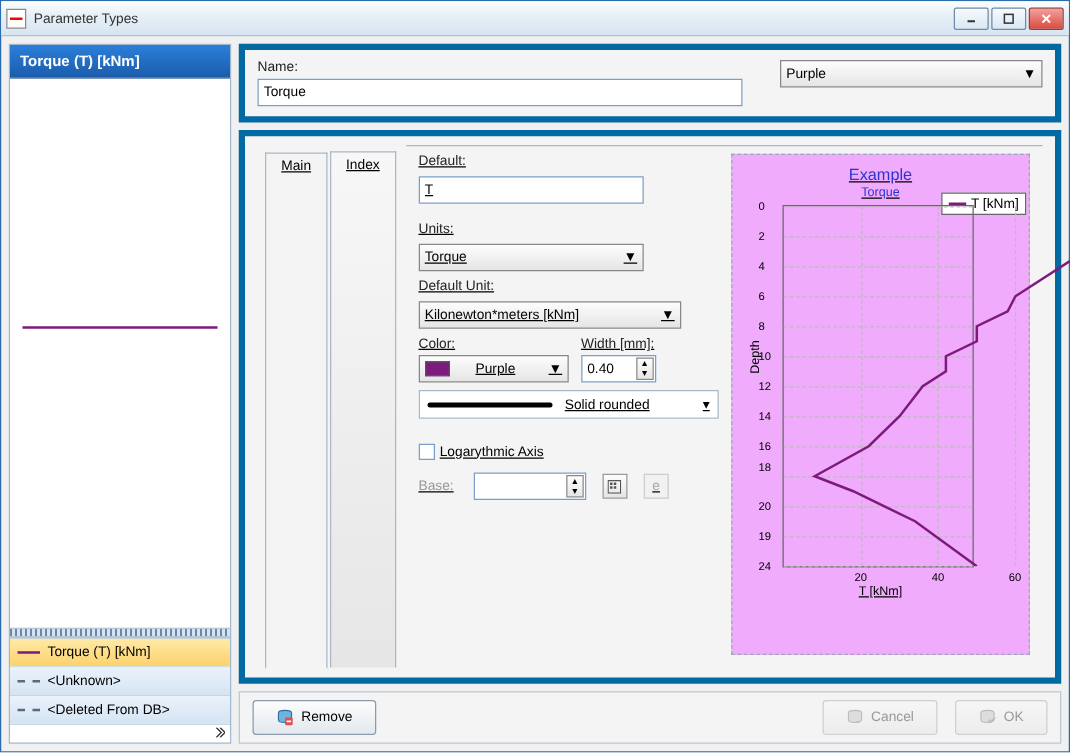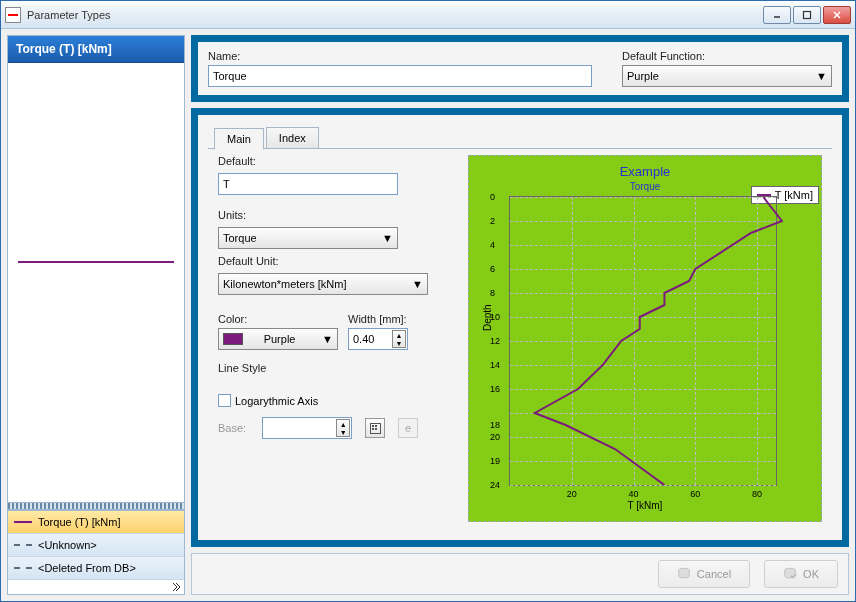--- a/index.html
+++ b/index.html
@@ -25,37 +25,37 @@
 .grip { height: 8px; background: repeating-linear-gradient(90deg,#6a88a8 0 2px,#d6e2ee 2px 4px); border-top: 1px solid #9fb8d0; border-bottom: 1px solid #9fb8d0; }
 .legend-list { border-top: 1px solid #9fb8d0; }
 .legend-item { display: flex; align-items: center; gap: 6px; padding: 5px 6px; border-bottom: 1px solid #c6d6e6; background: linear-gradient(#eaf2fb,#d5e4f3); cursor: pointer; }
 .legend-item.sel { background: linear-gradient(#ffe9a8,#fdd26b); }
 .legend-swatch { width: 18px; height: 2px; }
 .legend-swatch.solid { background: #7d1a7d; }
 .legend-swatch.dash { border-top: 2px dashed #5a6b7a; height: 0; }
 .expand-row { height: 14px; display: flex; justify-content: flex-end; align-items: center; padding-right: 4px; }
 
 .right-pane { flex: 1; display: flex; flex-direction: column; gap: 6px; }
-.group-box { border: 7px solid #0369a1; background: #f4f4f4; padding: 8px 10px; }
+.group-box { border: 5px solid #0369a1; background: #f4f4f4; padding: 8px 10px; }
 .top-group { display: flex; gap: 30px; }
 .field { display: flex; flex-direction: column; gap: 3px; flex: 1; }
 .label { color: #222; }
 .text-input { height: 22px; border: 1px solid #7a9ec7; background: #fff; padding: 2px 4px; }
 .select { height: 22px; border: 1px solid #888; background: linear-gradient(#fdfdfd,#e5e5e5); padding: 2px 4px; display: flex; align-items: center; justify-content: space-between; cursor: pointer; }
 .select .chev { margin-left: 6px; }
 .check-row { display: flex; align-items: center; gap: 4px; margin-top: 4px; }
 .checkbox { width: 13px; height: 13px; border: 1px solid #7a9ec7; background: #fff; }
 
-.main-group { flex: 1; display: flex; flex-direction: column; }
+.main-group { flex: 1; display: flex; flex-direction: row; text-decoration: underline; }
 .tabs { display: flex; padding: 4px 6px 0; }
 .tab { padding: 4px 12px; border: 1px solid #aab8c6; background: linear-gradient(#f7f7f7,#e6e6e6); border-bottom: none; margin-right: 2px; cursor: pointer; }
 .tab.active { background: #f4f4f4; border-bottom: 1px solid #f4f4f4; position: relative; top: 1px; }
 .tab-body { flex: 1; display: flex; gap: 10px; padding: 6px 10px 10px; border-top: 1px solid #aab8c6; margin-top: -1px; }
 .form-col { width: 240px; display: flex; flex-direction: column; gap: 6px; }
-.chart-col { flex: 1; border: 1px dashed #9aa7b4; background: #84cc16; padding: 8px; position: relative; }
+.chart-col { flex: 1; border: 1px dashed #9aa7b4; background: #f0abfc; padding: 8px; position: relative; }
 
 .row-inline { display: flex; gap: 10px; }
 .color-select { display: flex; align-items: center; gap: 6px; }
 .color-chip { width: 20px; height: 12px; background: #7d1a7d; border: 1px solid #555; }
 .spin { position: relative; }
 .spin-btns { position: absolute; right: 2px; top: 2px; width: 14px; height: 18px; border: 1px solid #888; background: linear-gradient(#fdfdfd,#e5e5e5); display: flex; flex-direction: column; }
 .spin-btns div { flex: 1; display: flex; align-items: center; justify-content: center; font-size: 7px; }
 .line-style-row { display: flex; align-items: center; gap: 10px; border: 1px solid #aab8c6; padding: 4px 6px; background: #fff; cursor: pointer; }
 .line-sample { flex: 0 0 100px; height: 4px; background: #000; border-radius: 3px; }
 .disabled-label { color: #999; }
@@ -141,21 +141,20 @@
     </div>
 
     <div class="right-pane">
 
       <div class="group-box top-group">
         <div class="field" style="flex:1">
           <span class="label">Name:</span>
           <input class="text-input" value="Torque" style="">
         </div>
         <div class="field" style="flex:0 0 210px">
-          <span class="label">Default Function:</span>
           <div class="select">
             <span>Purple</span>
             <span class="chev">▼</span>
           </div>
         </div>
       </div>
 
       <div class="group-box main-group">
         <div class="tabs">
           <div class="tab active"><span>Main</span></div>
@@ -172,42 +171,46 @@
               <span>Torque</span>
               <span class="chev">▼</span>
             </div>
 
             <span class="label">Default Unit:</span>
             <div class="select" style="width:210px">
               <span>Kilonewton*meters [kNm]</span>
               <span class="chev">▼</span>
             </div>
 
-            <div class="row-inline" style="margin-top:12px">
+            <div class="row-inline" style="">
               <div class="field" style="flex:0 0 120px">
                 <span class="label">Color:</span>
                 <div class="select color-select">
                   <span class="color-chip"></span>
                   <span>Purple</span>
                   <span class="chev">▼</span>
                 </div>
               </div>
               <div class="field" style="flex:0 0 90px">
                 <span class="label">Width [mm]:</span>
                 <div class="spin">
                   <input class="text-input" style="width: 60px; padding-right: 18px;" value="0.40">
                   <div class="spin-btns" style="left:44px">
                       <div>▲</div>
                       <div>▼</div>
                     </div>
                 </div>
               </div>
             </div>
 
-            <span class="label" style="margin-top:6px">Line Style</span>
+            <div class="line-style-row">
+              <div class="line-sample"></div>
+              <span>Solid rounded</span>
+              <span style="margin-left:auto" class="chev">▾</span>
+            </div>
 
             <div class="check-row" style="margin-top:14px">
               <div class="checkbox"></div>
               <span>Logarythmic Axis</span>
             </div>
             <div class="row-inline" style="align-items:center;margin-top:4px">
               <span class="disabled-label">Base:</span>
               <div class="spin" style="margin-left:6px">
                 <input class="text-input" style="width: 90px; padding-right: 18px; color: rgb(153, 153, 153);" disabled="">
                 <div class="spin-btns" style="left:74px">
@@ -251,21 +254,21 @@
                 <div class="ytick" style="top: 96px;">8</div>
                 <div class="grid-h" style="top: 120px;"></div>
                 <div class="ytick" style="top: 120px;">10</div>
                 <div class="grid-h" style="top: 144px;"></div>
                 <div class="ytick" style="top: 144px; text-align: right;">12</div>
                 <div class="grid-h" style="top: 168px;"></div>
                 <div class="ytick" style="top: 168px;">14</div>
                 <div class="grid-h" style="top: 192px;"></div>
                 <div class="ytick" style="top: 192px;">16</div>
                 <div class="grid-h" style="top: 216px;"></div>
-                <div class="ytick" style="top: 228px;">18</div>
+                <div class="ytick" style="top: 209px;">18</div>
                 <div class="grid-h" style="top: 240px;"></div>
                 <div class="ytick" style="top: 240px;">20</div>
                 <div class="grid-h" style="top: 264px;"></div>
                 <div class="ytick" style="top: 264px;">19</div>
                 <div class="grid-h" style="top: 288px;"></div>
                 <div class="ytick" style="top: 288px;">24</div>
                 <div class="grid-v" style="left: 61.7778px;"></div>
                 <div class="xtick" style="left: 61.7778px;">20</div>
                 <div class="grid-v" style="left: 123.556px;"></div>
                 <div class="xtick" style="left: 123.556px;">40</div>
@@ -277,20 +280,29 @@
                   <polyline points="253.2888888888889,0 271.8222222222222,24 240.93333333333334,36 185.33333333333331,72 179.15555555555557,84 154.44444444444446,96 154.44444444444446,108 129.73333333333335,120 129.73333333333335,132 111.2,144 92.66666666666666,168 67.95555555555555,192 24.711111111111112,216 55.6,228 105.02222222222223,252 154.44444444444446,288" fill="none" stroke="#7d1a7d" stroke-width="2"></polyline>
                 </svg>
               </div>
             <div class="xlabel">T [kNm]</div>
           </div>
 
         </div>
       </div>
 
       <div class="button-bar">
+        <div class="btn">
+          <svg class="db-icon" viewBox="0 0 16 16">
+              <ellipse cx="8" cy="4" rx="6" ry="2.5" fill="#6fb3e0" stroke="#2a6ea0"></ellipse>
+              <path d="M2 4 v6 a6 2.5 0 0 0 12 0 v-6" fill="#6fb3e0" stroke="#2a6ea0"></path>
+              <rect x="8" y="8" width="7" height="7" rx="1" fill="#e05050"></rect>
+              <line x1="9.5" y1="11.5" x2="13.5" y2="11.5" stroke="#fff" stroke-width="1.5"></line>
+            </svg>
+          <span>Remove</span>
+        </div>
         <div class="btn-spacer"></div>
         <div class="btn dis">
           <svg class="db-icon" viewBox="0 0 16 16">
               <ellipse cx="8" cy="4" rx="6" ry="2.5" fill="#ddd" stroke="#bbb"></ellipse>
               <path d="M2 4 v6 a6 2.5 0 0 0 12 0 v-6" fill="#ddd" stroke="#bbb"></path>
             </svg>
           <span>Cancel</span>
         </div>
         <div class="btn dis">
           <svg class="db-icon" viewBox="0 0 16 16">

